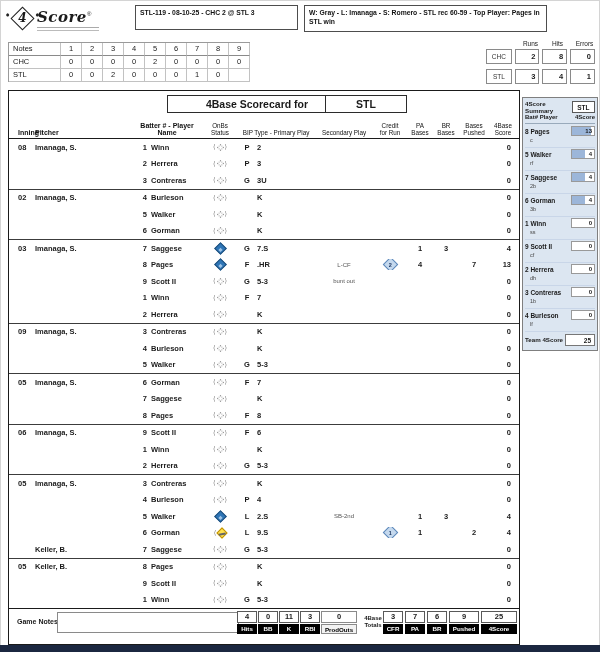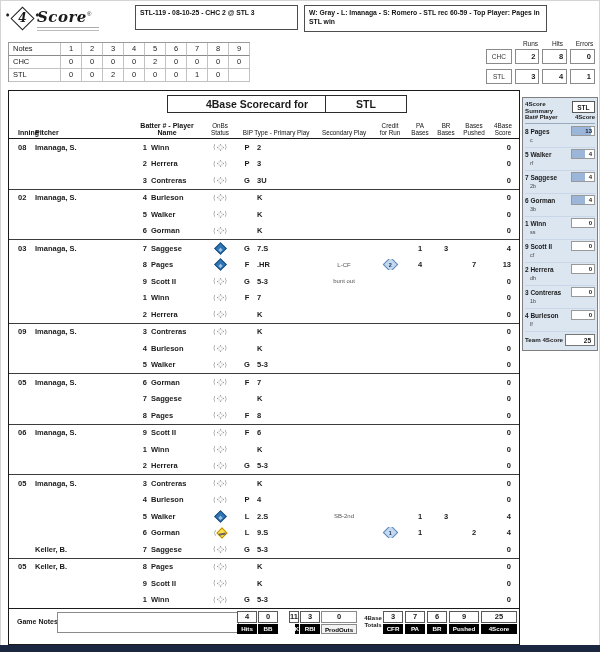--- a/index.html
+++ b/index.html
@@ -770,21 +770,21 @@
       <input class="gn-input" value="" style="">
       <div class="statgrp" id="statgrp" style="left:228px;">
           <div class="statcol" style="width: 20px;">
             <div class="vbox">4</div>
             <div class="lbox">Hits</div>
           </div>
           <div class="statcol" style="width: 20px;">
             <div class="vbox">0</div>
             <div class="lbox">BB</div>
           </div>
-          <div class="statcol" style="width: 20px; align-items: flex-end;">
+          <div class="statcol" style="width: 20px;">
             <div class="vbox">11</div>
             <div class="lbox">K</div>
           </div>
           <div class="statcol" style="width: 20px;">
             <div class="vbox">3</div>
             <div class="lbox">RBI</div>
           </div>
         </div>
       <div class="statgrp" id="prodgrp" style="left:312px;">
         <div class="statcol" style="width:36px;">

